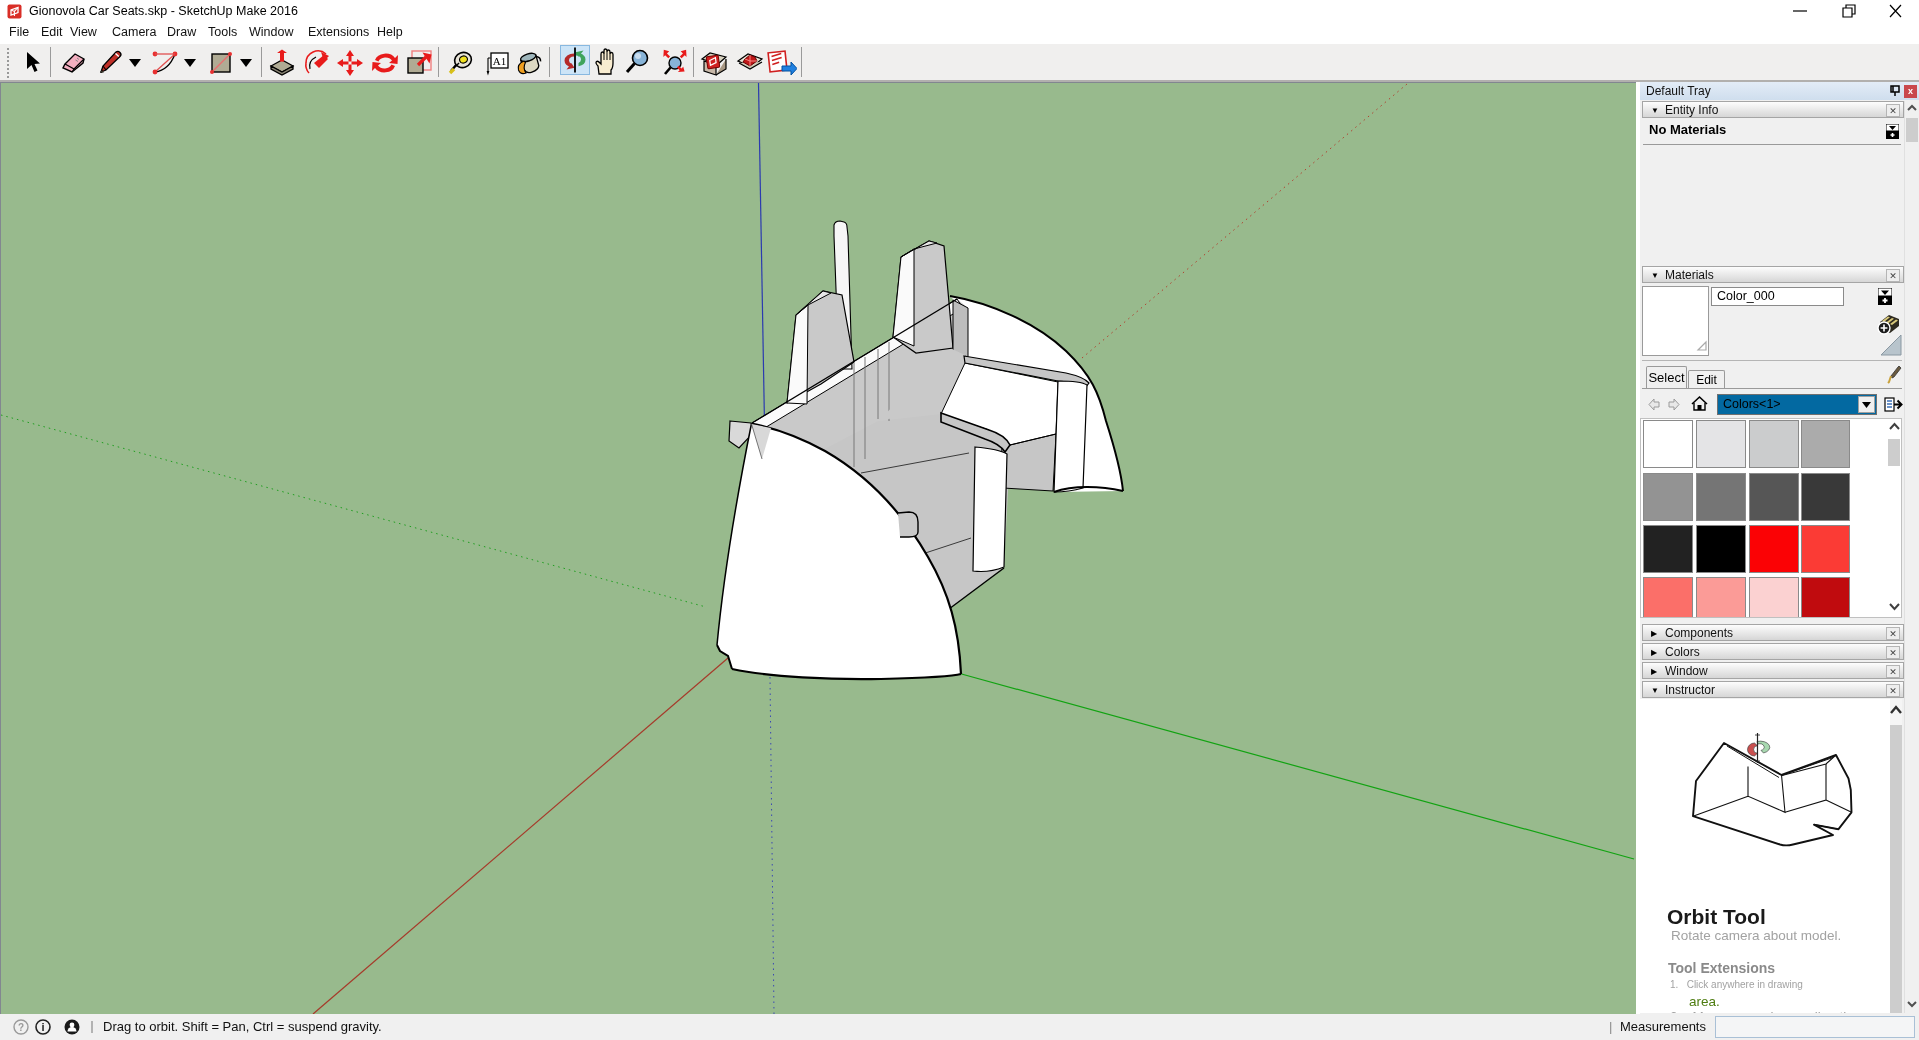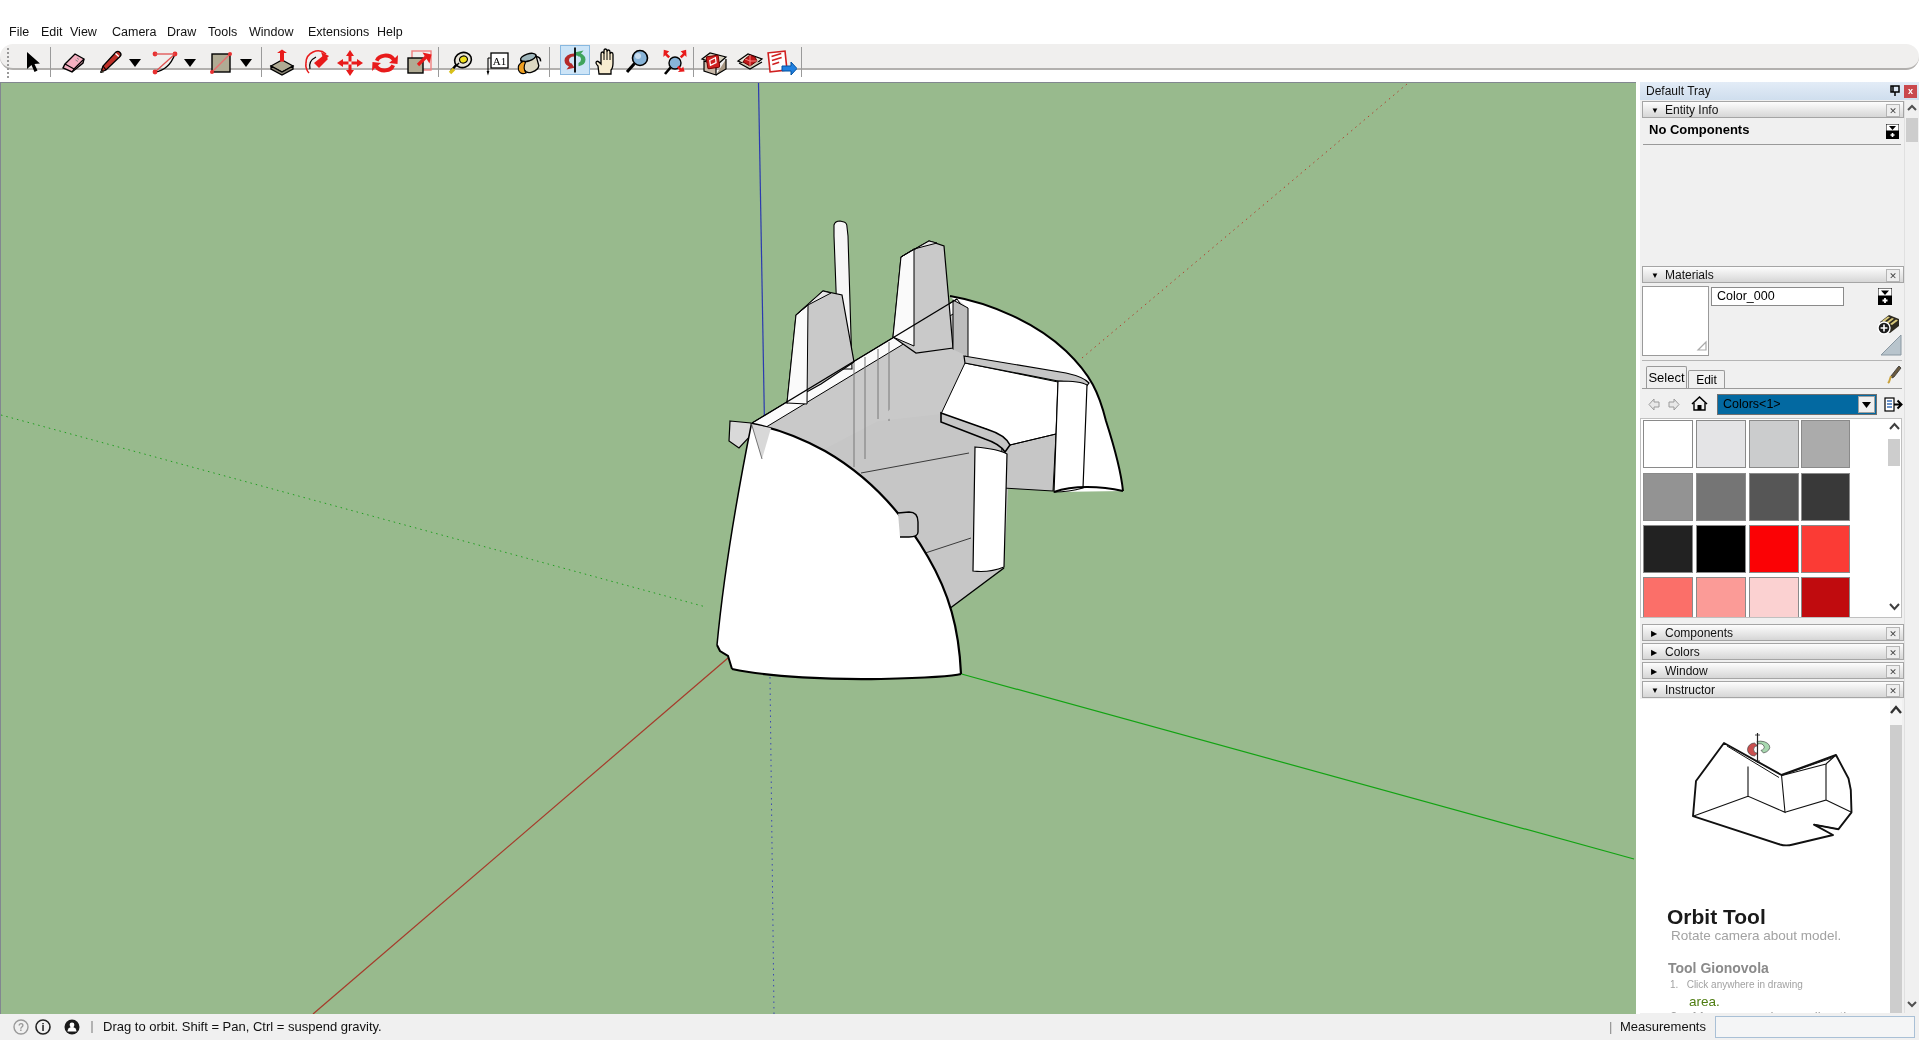--- a/index.html
+++ b/index.html
@@ -9,21 +9,21 @@
 
 
 #titlebar { position:absolute; left:0; top:0; width:1919px; height:22px; background:#ffffff; }
 #title-text { position:absolute; left:29px; top:4px; font-size:12.5px; color:#000; }
 
 
 #menubar { position:absolute; left:0; top:22px; width:1919px; height:22px; background:#ffffff; font-size:12.5px; color:#111; }
 #menubar span { position:absolute; top:3px; }
 
 
-#toolbar { position:absolute; left:0; top:44px; width:1919px; height:26px; background:#f0efee; border-bottom:2px solid #b2b0ae;border-radius:18px; }
+#toolbar { position:absolute; left:0; top:44px; width:1919px; height:38px; background:#f0efee; border-bottom:2px solid #b2b0ae; }
 #toolbar .sep { position:absolute; top:3px; width:1px; height:30px; background:#9a9a9a; }
 #toolbar .grip { position:absolute; left:7px; top:4px; width:2px; height:30px; background-image:repeating-linear-gradient(#999 0 2px, transparent 2px 4px); }
 
 
 #viewport { position:absolute; left:0; top:82px; width:1636px; height:932px; background:#98ba8d; border-top:1px solid #828790; border-left:1px solid #828790; }
 
 
 #tray { position:absolute; left:1636px; top:82px; width:283px; height:932px; background:#f0f0f0; }
 #trayhead { position:absolute; left:4px; top:0px; width:279px; height:18px; background:linear-gradient(#e3ecf7,#cfdeee); font-size:12px; color:#111; }
 .sechead { position:absolute; left:6px; width:262px; height:17px; background:linear-gradient(#fdfdfd,#d6d6d6); border:1px solid #a5a5a5; font-size:12px; color:#111; }
@@ -31,20 +31,33 @@
 .sechead .lbl { position:absolute; left:22px; top:1px;text-align:right; }
 .closebox { position:absolute; right:3px; top:2px; width:14px; height:13px; border:1px solid #b5b5b5; background:#eee; color:#444; font-size:9px; text-align:center; line-height:12px; }
 
 
 #statusbar { position:absolute; left:0; top:1014px; width:1919px; height:26px; background:#f0f0f0; font-size:13px; color:#111; }
 </style>
 </head>
 <body>
 <div id="app">
 
+<div id="titlebar">
+  <svg class="abs" style="left:7px;top:4px" width="15" height="15" viewBox="0 0 15 15">
+        <rect x="0.5" y="0.5" width="14" height="14" rx="2" fill="#d92e27"></rect>
+        <path d="M4 11 L4 6 L11 3.4 L11 8.6 Z" fill="none" stroke="#fff" stroke-width="1.3"></path>
+        <path d="M4 6 L7.4 7.4 L11 3.4 M7.4 7.4 L7.4 12" fill="none" stroke="#fff" stroke-width="1.1"></path>
+      </svg>
+  <div id="title-text">Gionovola Car Seats.skp - SketchUp Make 2016</div>
+  <svg class="abs" style="left:1777px;top:0" width="142" height="22" viewBox="0 0 142 22">
+    <path d="M16 11 L30 11" stroke="#000" stroke-width="1.2"></path>
+    <path d="M66 8 L66 17 L75 17 L75 8 Z M69 8 L69 5 L78 5 L78 14 L75 14" fill="none" stroke="#000" stroke-width="1.2"></path>
+    <path d="M113 5 L124 17 M124 5 L113 17" stroke="#000" stroke-width="1.2"></path>
+  </svg>
+</div>
 
 <div id="menubar">
   <span style="left:9px">File</span>
   <span style="left:41px">Edit</span>
   <span style="left:70px">View</span>
   <span style="left:112px">Camera</span>
   <span style="left:167px">Draw</span>
   <span style="left:208px">Tools</span>
   <span style="left:249px">Window</span>
   <span style="left:308px">Extensions</span>
@@ -311,21 +324,21 @@
     <svg class="abs" style="left:2px;top:899px" width="10" height="8" viewBox="0 0 10 8">
           <path d="M1 2 L5 6 L9 2" fill="none" stroke="#505050" stroke-width="2"></path>
         </svg>
   </div>
 
   <div class="sechead" style="top:19px">
         <span class="arr">▼</span>
         <span class="lbl">Entity Info</span>
         <span class="closebox">✕</span>
       </div>
-  <div class="abs" style="left:13px;top:40px;font-size:13px;font-weight:bold;color:#000">No Components</div>
+  <div class="abs" style="left:13px;top:40px;font-size:13px;font-weight:bold;color:#000">No Materials</div>
   <svg class="abs" style="left:250px;top:42px" width="13" height="16" viewBox="0 0 13 16">
         <rect x="0" y="0" width="13" height="7" fill="#fff" stroke="#000"></rect>
         <path d="M3 2 L10 2 L6.5 6 Z" fill="#000"></path>
         <rect x="0" y="7" width="13" height="8" fill="#000"></rect>
         <path d="M6.5 9 L6.5 13 M4.5 11 L8.5 11" stroke="#fff" stroke-width="1.6"></path>
       </svg>
   <div class="abs" style="left:7px;top:62px;width:258px;height:1px;background:#9a9a9a"></div>
 
   <div class="sechead" style="top:184px">
         <span class="arr">▼</span>
@@ -445,21 +458,21 @@
       </g>
       <g>
         <path d="M1754.5,743 a7,6.5 0 0 0 0,13 l3,-2.8 a3.8,3.6 0 0 1 0,-7.4 Z" fill="#c9504f" stroke="#333" stroke-width="0.6"></path>
         <path d="M1757,741.5 a7.5,4.8 0 0 1 6.5,11.5 l-2.5,-2.6 a4,2.8 0 0 0 -3.2,-6.4 Z" fill="#a8d8b0" stroke="#333" stroke-width="0.6"></path>
         <path d="M1757.5,733 L1757.5,763" stroke="#222" stroke-width="1.2"></path>
         <path d="M1755,735 L1760,735 M1755,761 L1760,761" stroke="#222" stroke-width="0.8"></path>
       </g>
     </svg>
     <div class="abs" style="left:27px;top:206px;font-size:21px;font-weight:bold;color:#1a1a1a">Orbit Tool</div>
     <div class="abs" style="left:31px;top:229px;font-size:13.5px;color:#a2a2a2">Rotate camera about model.</div>
-    <div class="abs" style="left:28px;top:261px;font-size:14px;font-weight:bold;color:#8a8a8a">Tool Gionovola</div>
+    <div class="abs" style="left:28px;top:261px;font-size:14px;font-weight:bold;color:#8a8a8a">Tool Extensions</div>
     <div class="abs" style="left:30px;top:280px;font-size:10px;color:#a2a2a2">1.&nbsp;&nbsp;&nbsp;Click anywhere in drawing</div>
     <div class="abs" style="left:49px;top:295px;font-size:13.5px;color:#4d7c0f">area.</div>
     <div class="abs" style="left:30px;top:310px;font-size:13.5px;color:#a2a2a2">2.&nbsp;&nbsp;&nbsp;Move cursor in any direction.</div>
 
     <div class="abs" style="left:250px;top:0px;width:12px;height:314px;background:#f5f5f5">
       <svg class="abs" style="left:0px;top:6px" width="12" height="10" viewBox="0 0 12 10">
             <path d="M1 8 L6 2 L11 8" fill="none" stroke="#303030" stroke-width="2.4"></path>
           </svg>
       <div class="abs" style="left:0px;top:26px;width:12px;height:288px;background:#cdcdcd"></div>
     </div>

